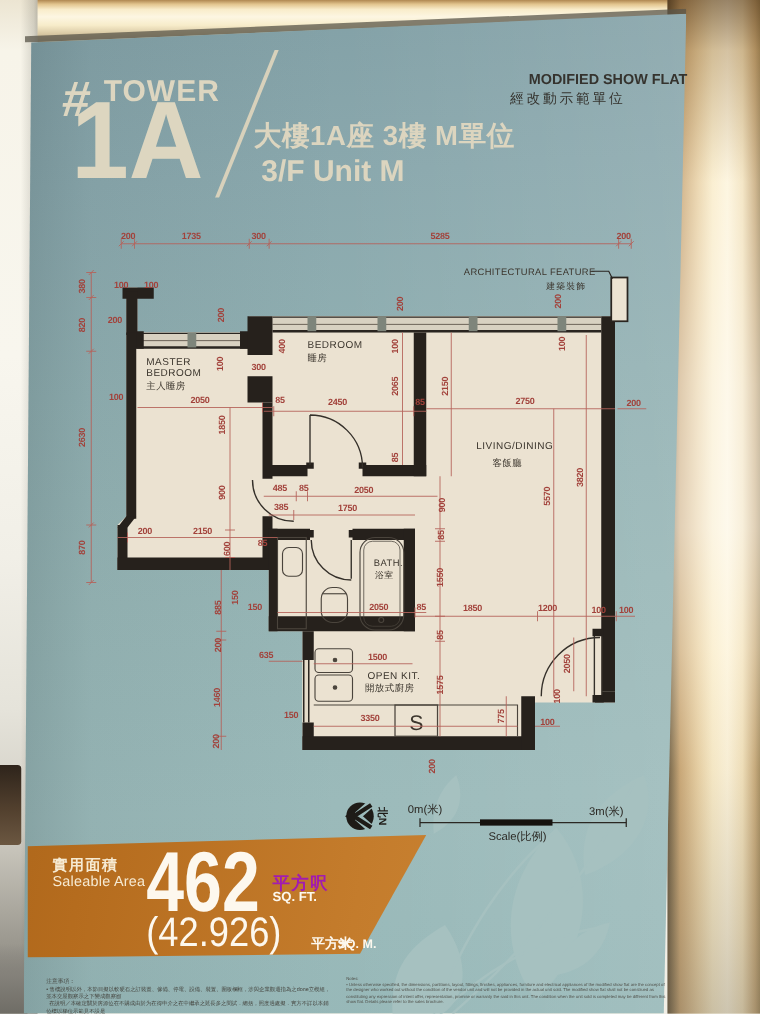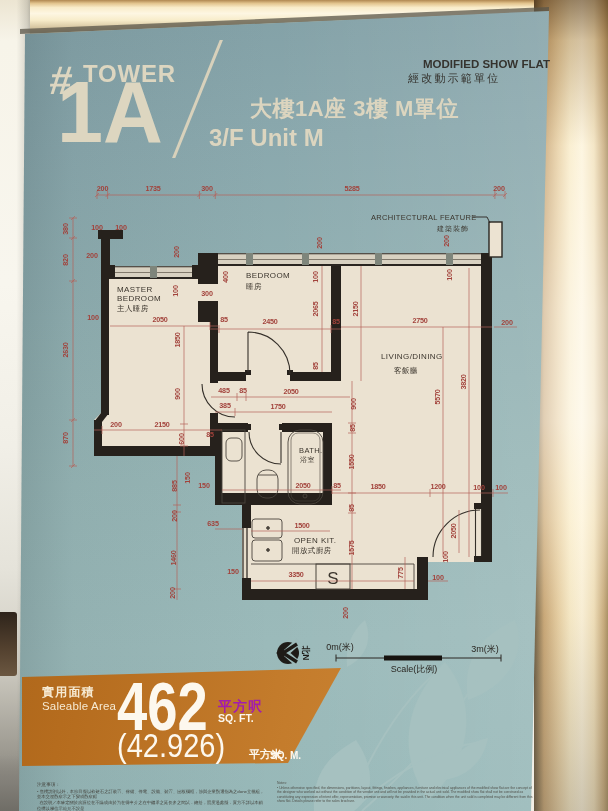--- a/index.html
+++ b/index.html
@@ -36,21 +36,21 @@
 <div class="abs" style="left:50px;top:60px;color:#ddd6c0;font-size:40px;font-weight:bold;transform:skewX(-6deg);line-height:1;">#</div>
 
 <div class="abs" style="left:83px;top:60px;color:#ddd6c0;font-size:24px;font-weight:bold;letter-spacing:0.8px;line-height:1.2;">TOWER</div>
 
 <div class="abs" style="left:57px;top:68px;color:#ddd6c0;font-size:88px;font-weight:bold;line-height:1;transform:scaleX(0.94);transform-origin:0 0;">1A</div>
 
 <div class="abs" style="left:172px;top:40px;width:52px;height:118px;overflow:hidden;">
   <div style="position:absolute;left:24px;top:-8px;width:3px;height:134px;background:#d8d1bb;transform:rotate(22deg);"></div>
 </div>
 
-<div class="abs" style="left:203px;top:96px;color:#dcd5bf;font-size:22px;font-weight:bold;letter-spacing:0.5px;line-height:1.2;margin-left:47px;">大樓1A座 3樓 M單位</div>
+<div class="abs" style="left:203px;top:96px;color:#dcd5bf;font-size:22px;font-weight:bold;letter-spacing:0.5px;line-height:1.2;">大樓1A座 3樓 M單位</div>
 
 <div class="abs" style="left:209px;top:124px;color:#dcd5bf;font-size:24px;font-weight:bold;line-height:1.2;">3/F Unit M</div>
 
 <div class="abs" style="left:423px;top:58px;color:#35332e;font-size:11.5px;font-weight:bold;letter-spacing:0px;">MODIFIED SHOW FLAT</div>
 
 <div class="abs" style="left:408px;top:71px;color:#35332e;font-size:11px;letter-spacing:2.2px;">經改動示範單位</div>
 
 <svg class="abs" style="left:0;top:0;" width="608" height="811" viewBox="0 0 608 811">
 
 <g fill="#a6c1c0">

